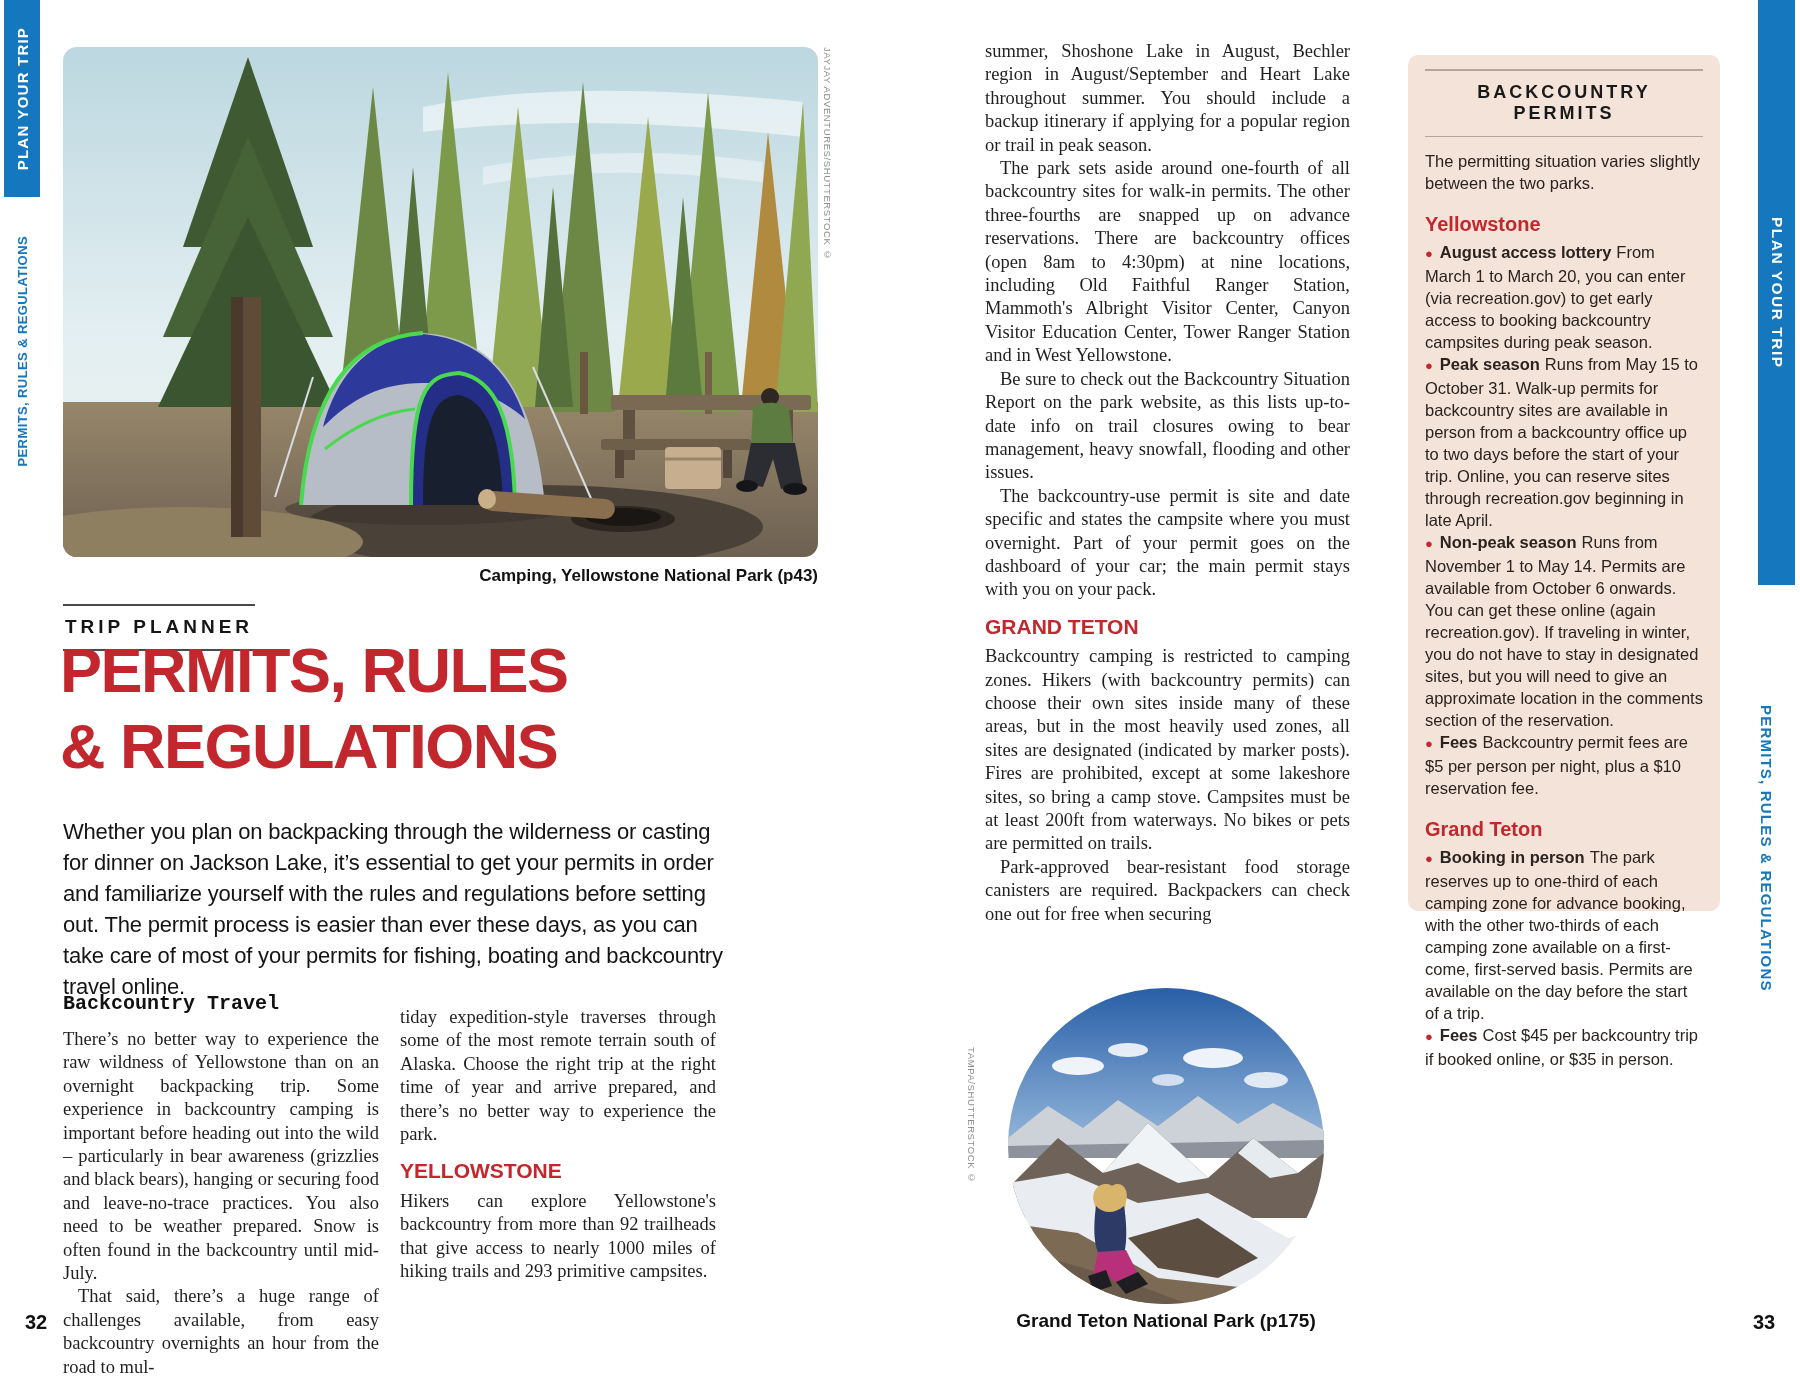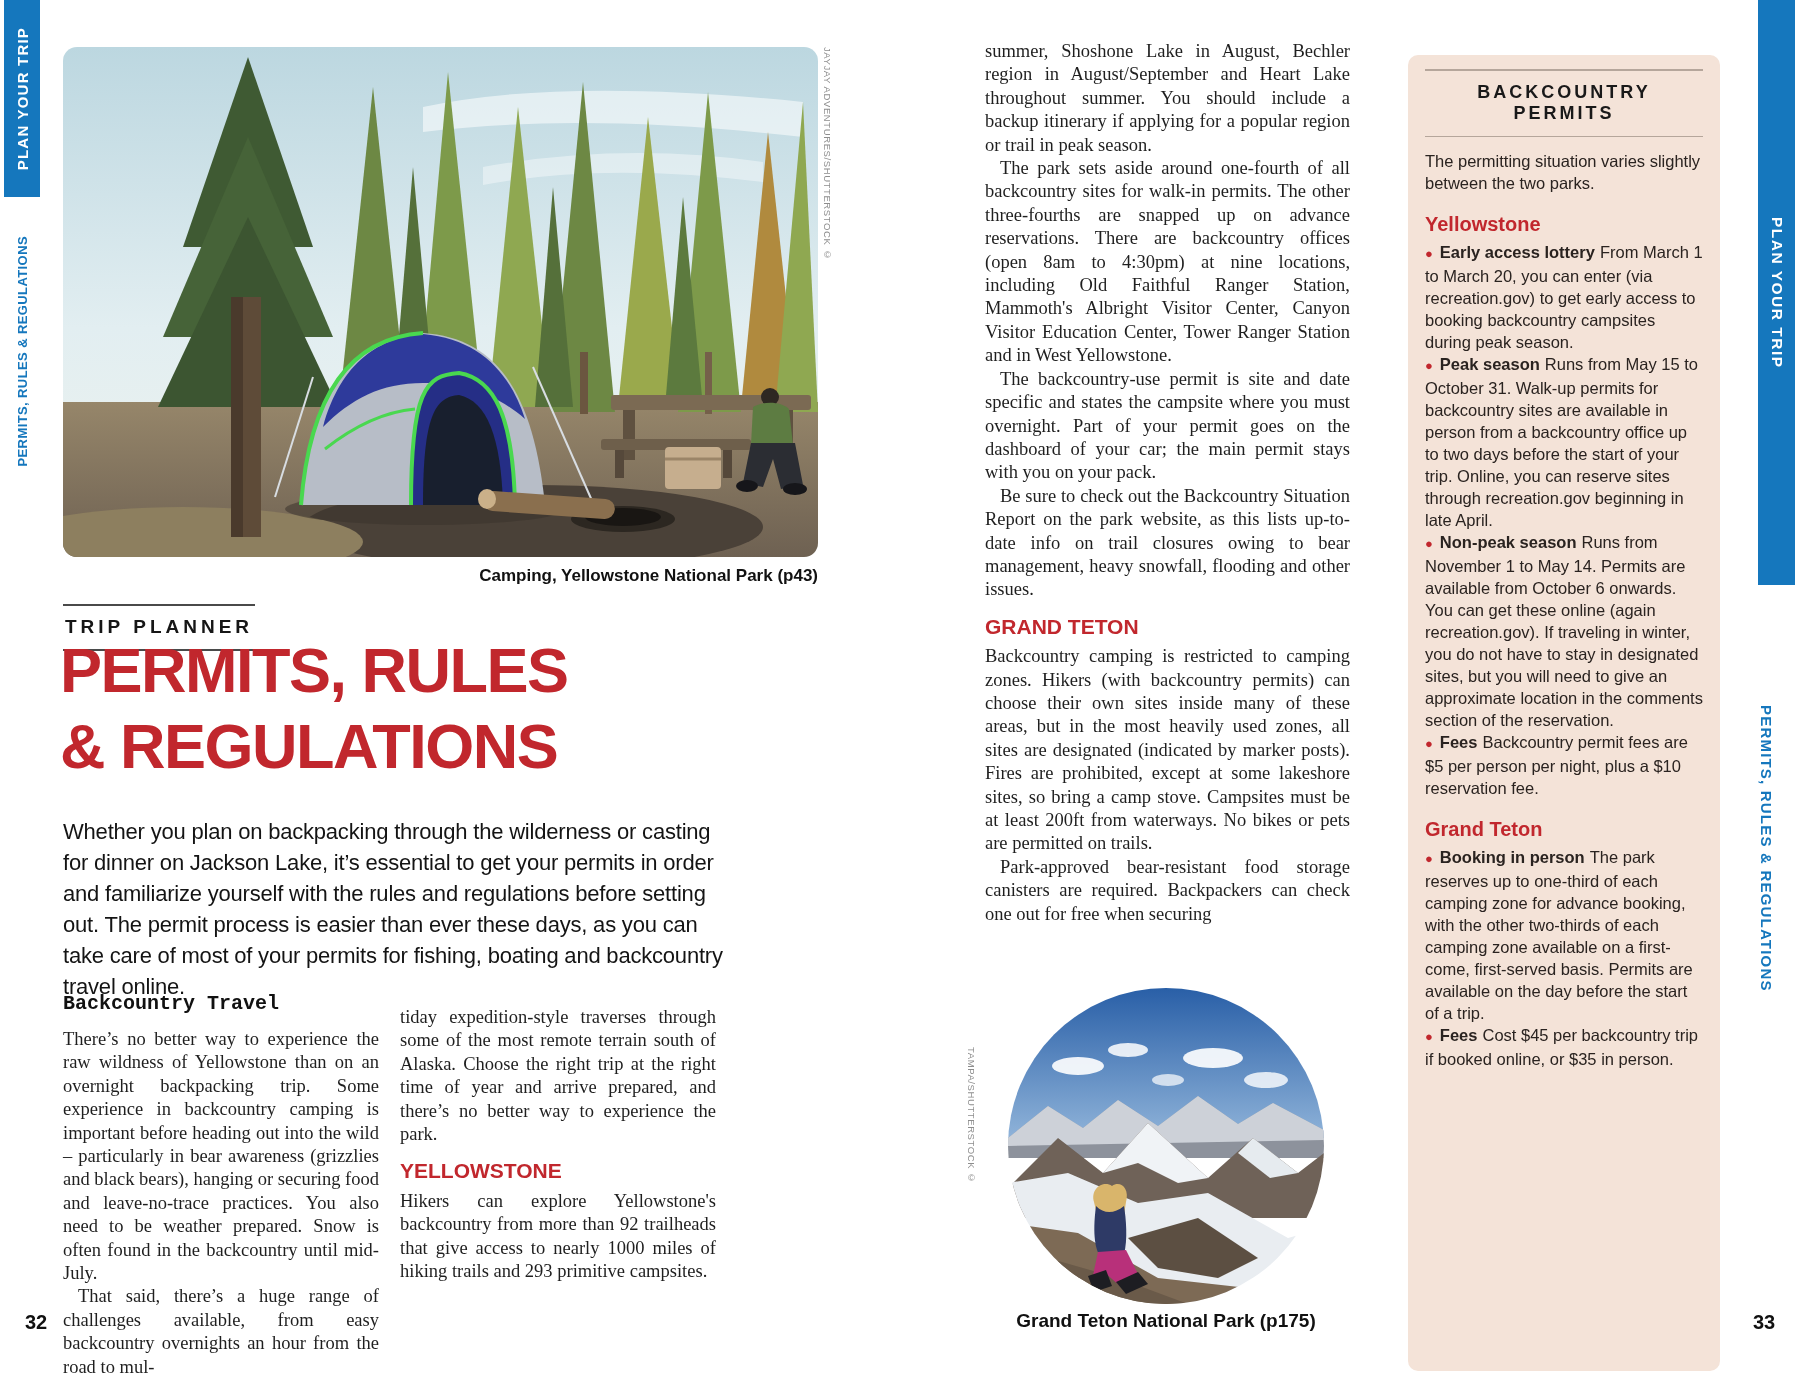--- a/index.html
+++ b/index.html
@@ -36,21 +36,21 @@
   #bt-heading{position:absolute;left:63px;top:992px;font-size:20px;font-weight:bold;color:#111;font-family:Liberation Mono, monospace;}
   #col1{position:absolute;left:63px;top:1028px;width:316px;}
   #col2{position:absolute;left:400px;top:1006px;width:316px;}
   #col3{position:absolute;left:985px;top:40px;width:365px;}
   
   #circle-photo{position:absolute;left:1008px;top:988px;width:316px;height:316px;border-radius:50%;overflow:hidden;}
   #circle-photo svg{display:block;width:100%;height:100%;}
   #circle-caption{position:absolute;left:988px;top:1310px;width:356px;text-align:center;
                   font-weight:bold;font-size:19px;color:#111;}
   
-  #permits-box{position:absolute;left:1408px;top:55px;width:312px;height:1316px;background:#f4e3d8;
+  #permits-box{position:absolute;left:1408px;top:55px;width:312px;height:856px;background:#f4e3d8;
                border-radius:10px;box-sizing:border-box;padding:14px 17px 0 17px;}
   #permits-box .rule{height:1.5px;background:#b5a69b;}
   #pb-title{font-size:18px;font-weight:bold;letter-spacing:3px;color:#191919;text-align:center;
             padding:11px 0 12px 0;}
   .pb-text{font-size:16.5px;line-height:22px;color:#2a2320;}
   .pb-intro{margin:13px 0 0 0;}
   .pb-section{font-size:20px;font-weight:bold;color:#c1272d;margin:19px 0 5px 0;}
   .pb-item{margin:0;}
   .pb-item .dot{color:#c1272d;font-size:13px;margin-right:7px;}
   .pb-item b{margin-right:5px;}
@@ -176,22 +176,22 @@
   </div>
   <div id="col2" class="serif">
     <p>tiday expedition-style traverses through some of the most remote terrain south of Alaska. Choose the right trip at the right time of year and arrive prepared, and there’s no better way to experience the park.</p>
     <div class="redhead">YELLOWSTONE</div>
     <p>Hikers can explore Yellowstone's backcountry from more than 92 trailheads that give access to nearly 1000 miles of hiking trails and 293 primitive campsites.</p>
   </div>
 
   <div id="col3" class="serif">
     <p>summer, Shoshone Lake in August, Bechler region in August/September and Heart Lake throughout summer. You should include a backup itinerary if applying for a popular region or trail in peak season.</p>
     <p class="ind">The park sets aside around one-fourth of all backcountry sites for walk-in permits. The other three-fourths are snapped up on advance reservations. There are backcountry offices (open 8am to 4:30pm) at nine locations, including Old Faithful Ranger Station, Mammoth's Albright Visitor Center, Canyon Visitor Education Center, Tower Ranger Station and in West Yellowstone.</p>
+    <p class="ind">Be sure to check out the Backcountry Situation Report on the park website, as this lists up-to-date info on trail closures owing to bear management, heavy snowfall, flooding and other issues.</p>
     <p class="ind">The backcountry-use permit is site and date specific and states the campsite where you must overnight. Part of your permit goes on the dashboard of your car; the main permit stays with you on your pack.</p>
-    <p class="ind">Be sure to check out the Backcountry Situation Report on the park website, as this lists up-to-date info on trail closures owing to bear management, heavy snowfall, flooding and other issues.</p>
     <div class="redhead">GRAND TETON</div>
     <p>Backcountry camping is restricted to camping zones. Hikers (with backcountry permits) can choose their own sites inside many of these areas, but in the most heavily used zones, all sites are designated (indicated by marker posts). Fires are prohibited, except at some lakeshore sites, so bring a camp stove. Campsites must be at least 200ft from waterways. No bikes or pets are permitted on trails.</p>
     <p class="ind">Park-approved bear-resistant food storage canisters are required. Backpackers can check one out for free when securing</p>
   </div>
 
   <span class="credit" style="left:966px;top:1047px;">TAMPA/SHUTTERSTOCK ©</span>
   <div id="circle-photo">
     <svg viewBox="0 0 316 316" preserveAspectRatio="none">
       <defs>
         <linearGradient id="sky2" x1="0" y1="0" x2="0" y2="1">
@@ -231,21 +231,21 @@
   </div>
   <div id="circle-caption">Grand Teton National Park (p175)</div>
 
   <div id="permits-box">
     <div class="rule"></div>
     <div id="pb-title">BACKCOUNTRY PERMITS</div>
     <div class="rule"></div>
     <p class="pb-text pb-intro">The permitting situation varies slightly between the two parks.</p>
 
     <div class="pb-section">Yellowstone</div>
-    <p class="pb-text pb-item"><span class="dot">●</span><b>Early access lottery</b><span>From March 1 to March 20, you can enter (via recreation.gov) to get early access to booking backcountry campsites during peak season.</span></p>
+    <p class="pb-text pb-item"><span class="dot">●</span><b>August access lottery</b><span>From March 1 to March 20, you can enter (via recreation.gov) to get early access to booking backcountry campsites during peak season.</span></p>
     <p class="pb-text pb-item"><span class="dot">●</span><b>Peak season</b><span>Runs from May 15 to October 31. Walk-up permits for backcountry sites are available in person from a backcountry office up to two days before the start of your trip. Online, you can reserve sites through recreation.gov beginning in late April.</span></p>
     <p class="pb-text pb-item"><span class="dot">●</span><b>Non-peak season</b><span>Runs from November 1 to May 14. Permits are available from October 6 onwards. You can get these online (again recreation.gov). If traveling in winter, you do not have to stay in designated sites, but you will need to give an approximate location in the comments section of the reservation.</span></p>
     <p class="pb-text pb-item"><span class="dot">●</span><b>Fees</b><span>Backcountry permit fees are $5 per person per night, plus a $10 reservation fee.</span></p>
 
     <div class="pb-section">Grand Teton</div>
     <p class="pb-text pb-item"><span class="dot">●</span><b>Booking in person</b><span>The park reserves up to one-third of each camping zone for advance booking, with the other two-thirds of each camping zone available on a first-come, first-served basis. Permits are available on the day before the start of a trip.</span></p>
     <p class="pb-text pb-item"><span class="dot">●</span><b>Fees</b><span>Cost $45 per backcountry trip if booked online, or $35 in person.</span></p>
   </div>
 
   <div class="vstrip bluebox" style="left:1758px;top:0;width:37px;height:585px;">

